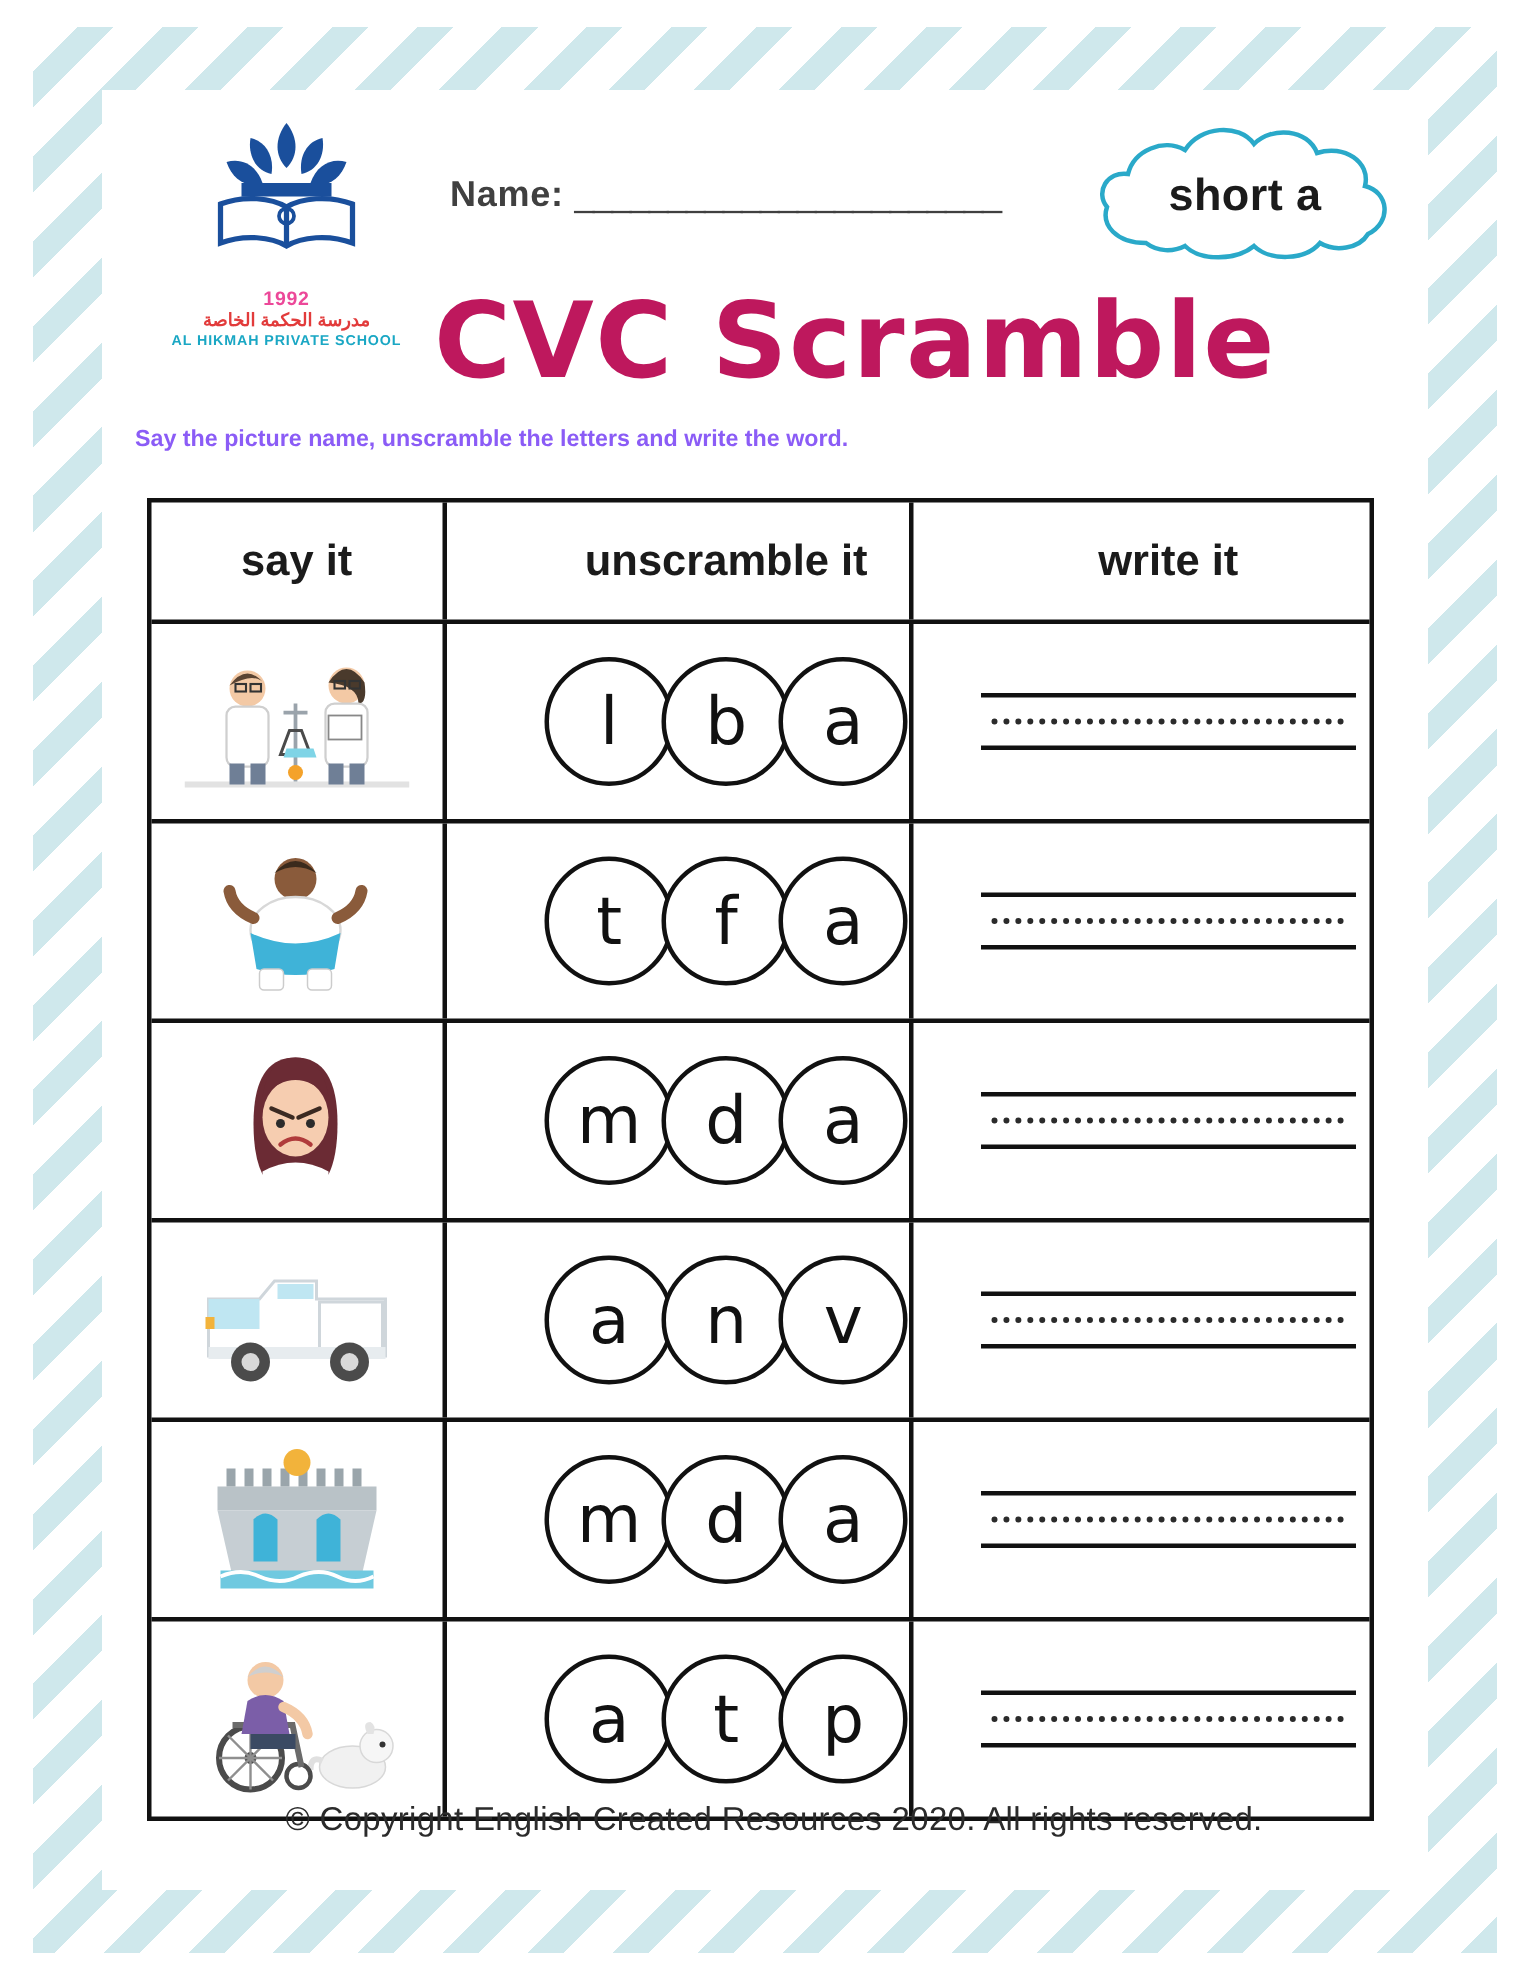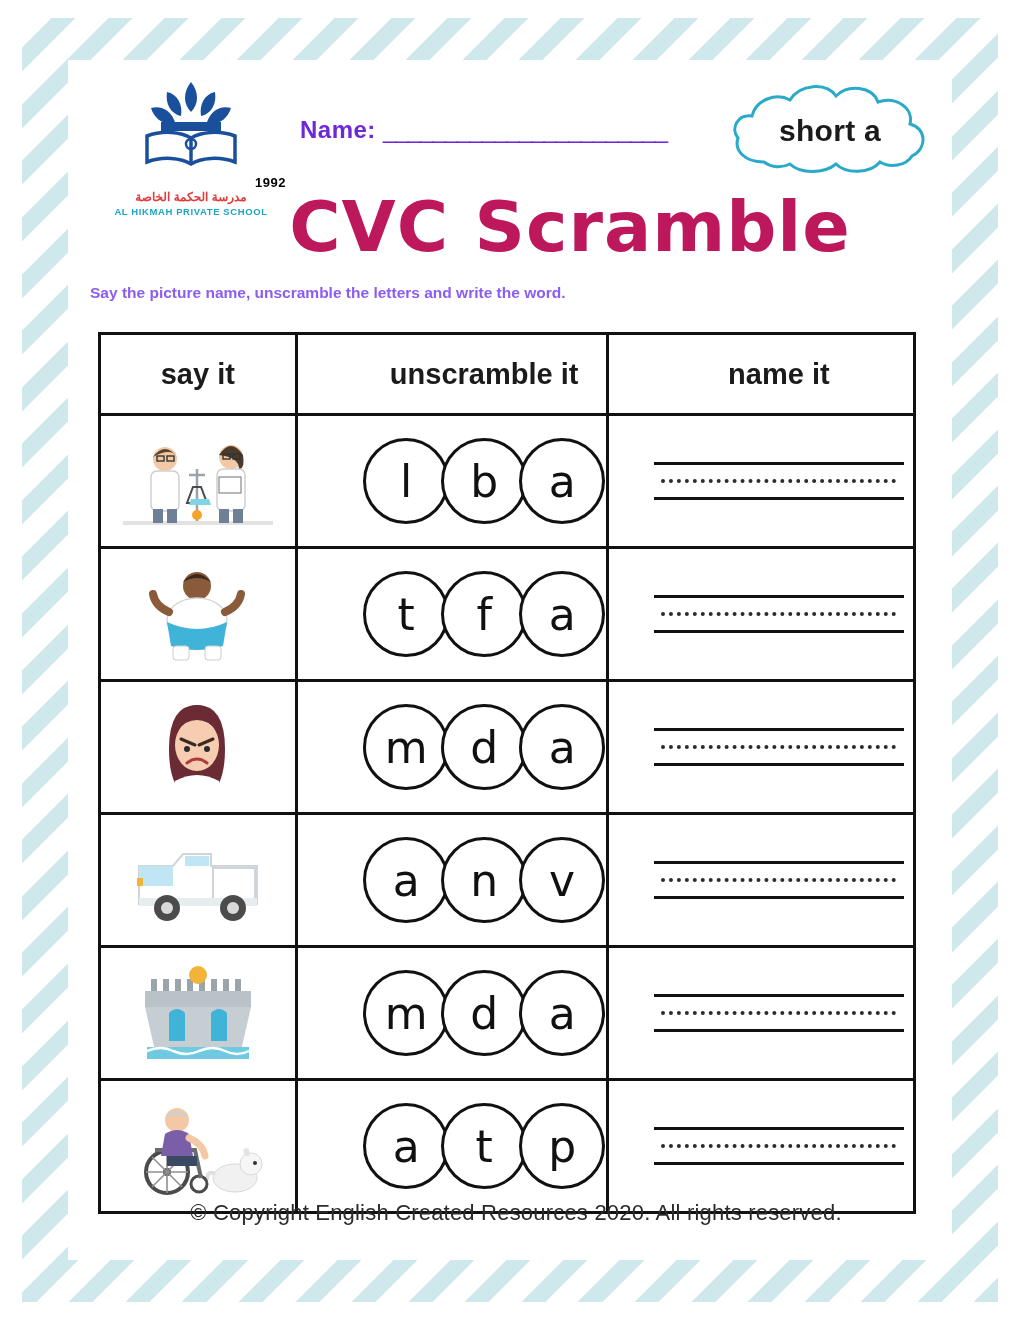--- a/index.html
+++ b/index.html
@@ -56,24 +56,23 @@
   }
   .logo-mark {
     width: 120px;
     height: 96px;
     margin: 0 auto;
     position: relative;
   }
   .logo-year {
     font-size: 13px;
     font-weight: bold;
-    color: #000000;
+    color: #ec4899;
     letter-spacing: 0.5px;
-    margin-top: 1px;
-    text-align: right;
+    margin-top: 17px;
   }
   .logo-ar {
     font-size: 12px;
     color: #e23b3b;
     font-weight: bold;
     line-height: 1.1;
     margin-top: 1px;
   }
   .logo-en {
     font-size: 9.5px;
@@ -81,21 +80,21 @@
     font-weight: bold;
     letter-spacing: 0.6px;
     margin-top: 2px;
   }
 
   .name-line {
     position: absolute;
     left: 300px;
     top: 116px;
     font-size: 24px;
-    color: #6d28d9;
+    color: #404040;
     letter-spacing: 0.5px;
     white-space: nowrap;
   }
   .name-label { font-weight: 600; }
   .name-blank { letter-spacing: -1px; }
 
   .cloud {
     position: absolute;
     right: 80px;
     top: 78px;
@@ -281,21 +280,21 @@
   </div>
 
   <div class="title">CVC Scramble</div>
   <div class="subtitle">Say the picture name, unscramble the letters and write the word.</div>
 
   <div class="table">
 
     <div class="row head-row">
       <div class="cell c1">say it</div>
       <div class="cell c2">unscramble it</div>
-      <div class="cell c3">name it</div>
+      <div class="cell c3">write it</div>
     </div>
 
     <div class="row body-row">
       <div class="cell c1">
         <div class="pic">
           <svg width="150" height="104" viewBox="0 0 150 104">
             <rect x="0" y="92" width="150" height="4" fill="#e2e2e2"></rect>
 
             <circle cx="42" cy="30" r="12" fill="#f3c9a5"></circle>
             <path d="M30 28 q12 -16 24 0 q-6 -10 -24 0" fill="#5b4432"></path>

